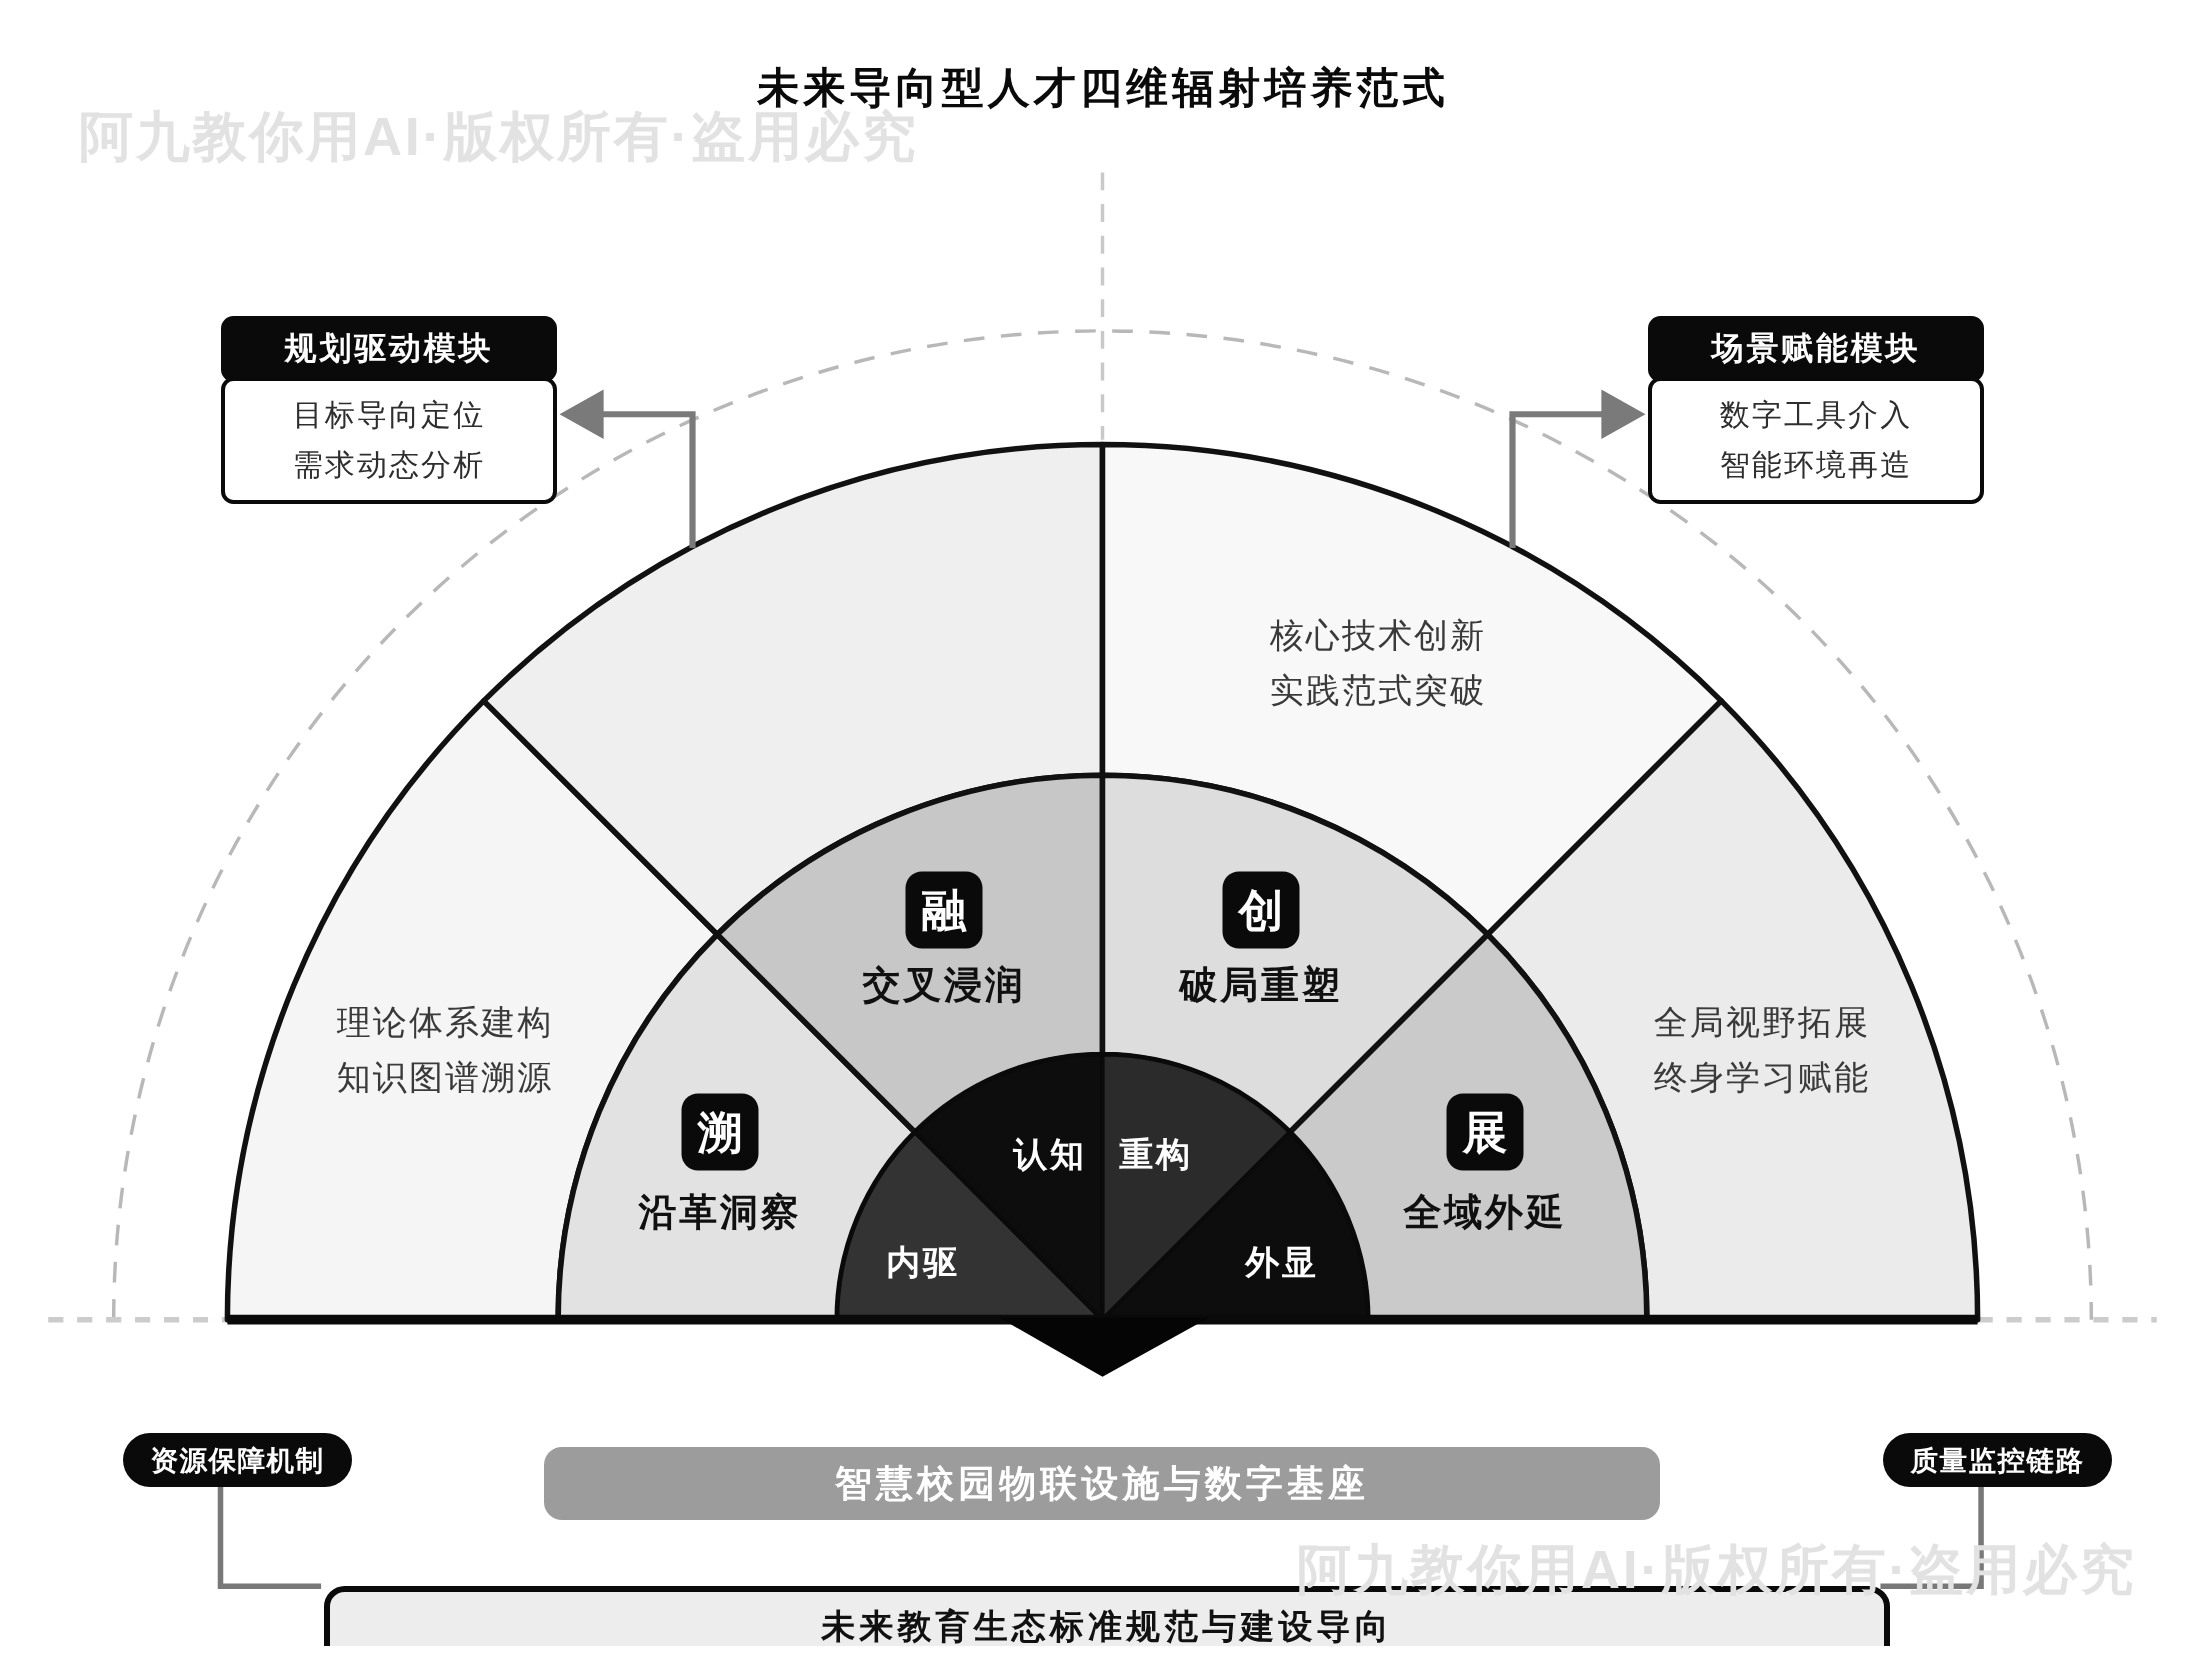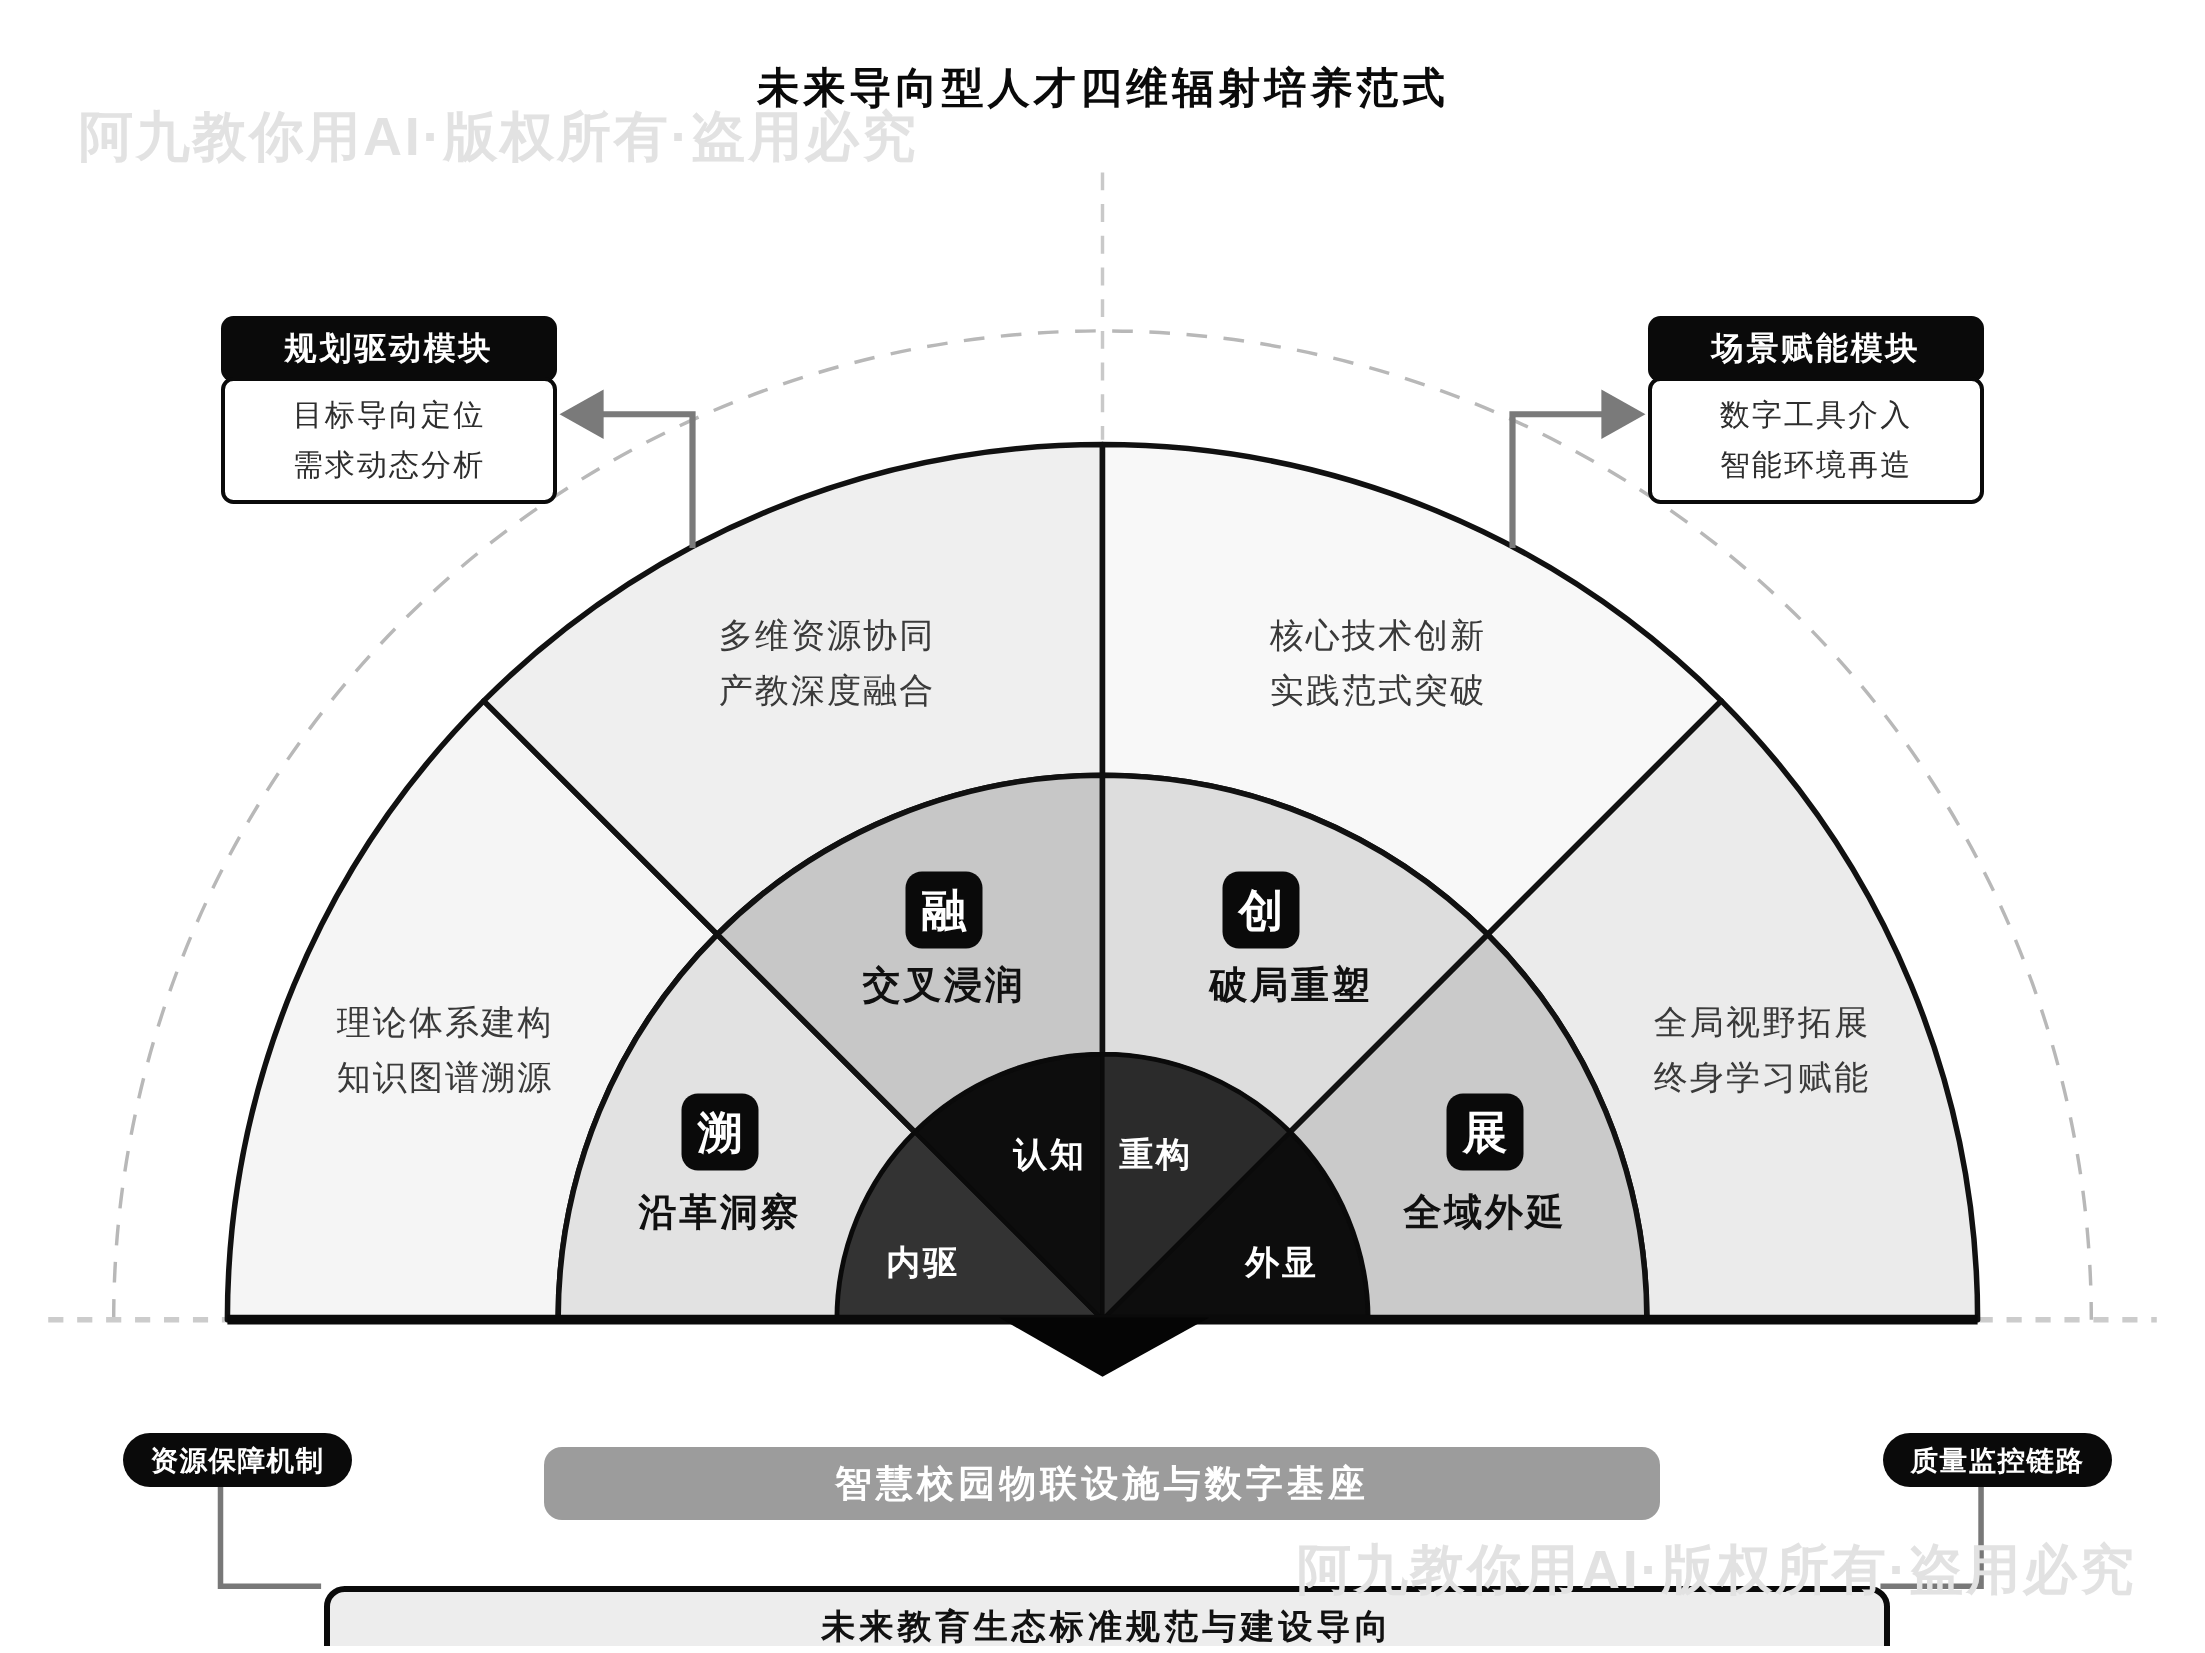--- a/index.html
+++ b/index.html
@@ -94,39 +94,35 @@
     <div class="bdy">
       <span>数字工具介入</span>
       <span>智能环境再造</span>
     </div>
   </div>
 
   <div class="abs ctr outer-text" style="left:445px;top:1050px;">
     <div>理论体系建构</div>
     <div>知识图谱溯源</div>
   </div>
-  <div class="abs ctr outer-text" style="left:827px;top:663px;">
-    <div>多维资源协同</div>
-    <div>产教深度融合</div>
-  </div>
   <div class="abs ctr outer-text" style="left:1378px;top:663px;">
     <div>核心技术创新</div>
     <div>实践范式突破</div>
   </div>
   <div class="abs ctr outer-text" style="left:1762px;top:1050px;">
     <div>全局视野拓展</div>
     <div>终身学习赋能</div>
   </div>
 
   <div class="abs ctr badge" style="left:720px;top:1132px;">溯</div>
   <div class="abs ctr badge-label" style="left:720px;top:1212px;">沿革洞察</div>
   <div class="abs ctr badge" style="left:944px;top:910px;">融</div>
   <div class="abs ctr badge-label" style="left:944px;top:985px;">交叉浸润</div>
   <div class="abs ctr badge" style="left:1261px;top:910px;">创</div>
-  <div class="abs ctr badge-label" style="left:1261px;top:985px;margin-left:30px;">破局重塑</div>
+  <div class="abs ctr badge-label" style="left:1261px;top:985px;">破局重塑</div>
   <div class="abs ctr badge" style="left:1485px;top:1132px;">展</div>
   <div class="abs ctr badge-label" style="left:1485px;top:1212px;">全域外延</div>
 
   <div class="abs ctr inner-label" style="left:923px;top:1263px;">内驱</div>
   <div class="abs ctr inner-label" style="left:1050px;top:1155px;">认知</div>
   <div class="abs ctr inner-label" style="left:1156px;top:1155px;">重构</div>
   <div class="abs ctr inner-label" style="left:1282px;top:1263px;">外显</div>
 
   <div id="bar-campus" class="bar">智慧校园物联设施与数字基座</div>
   <div id="bar-standard" class="bar">未来教育生态标准规范与建设导向</div>

